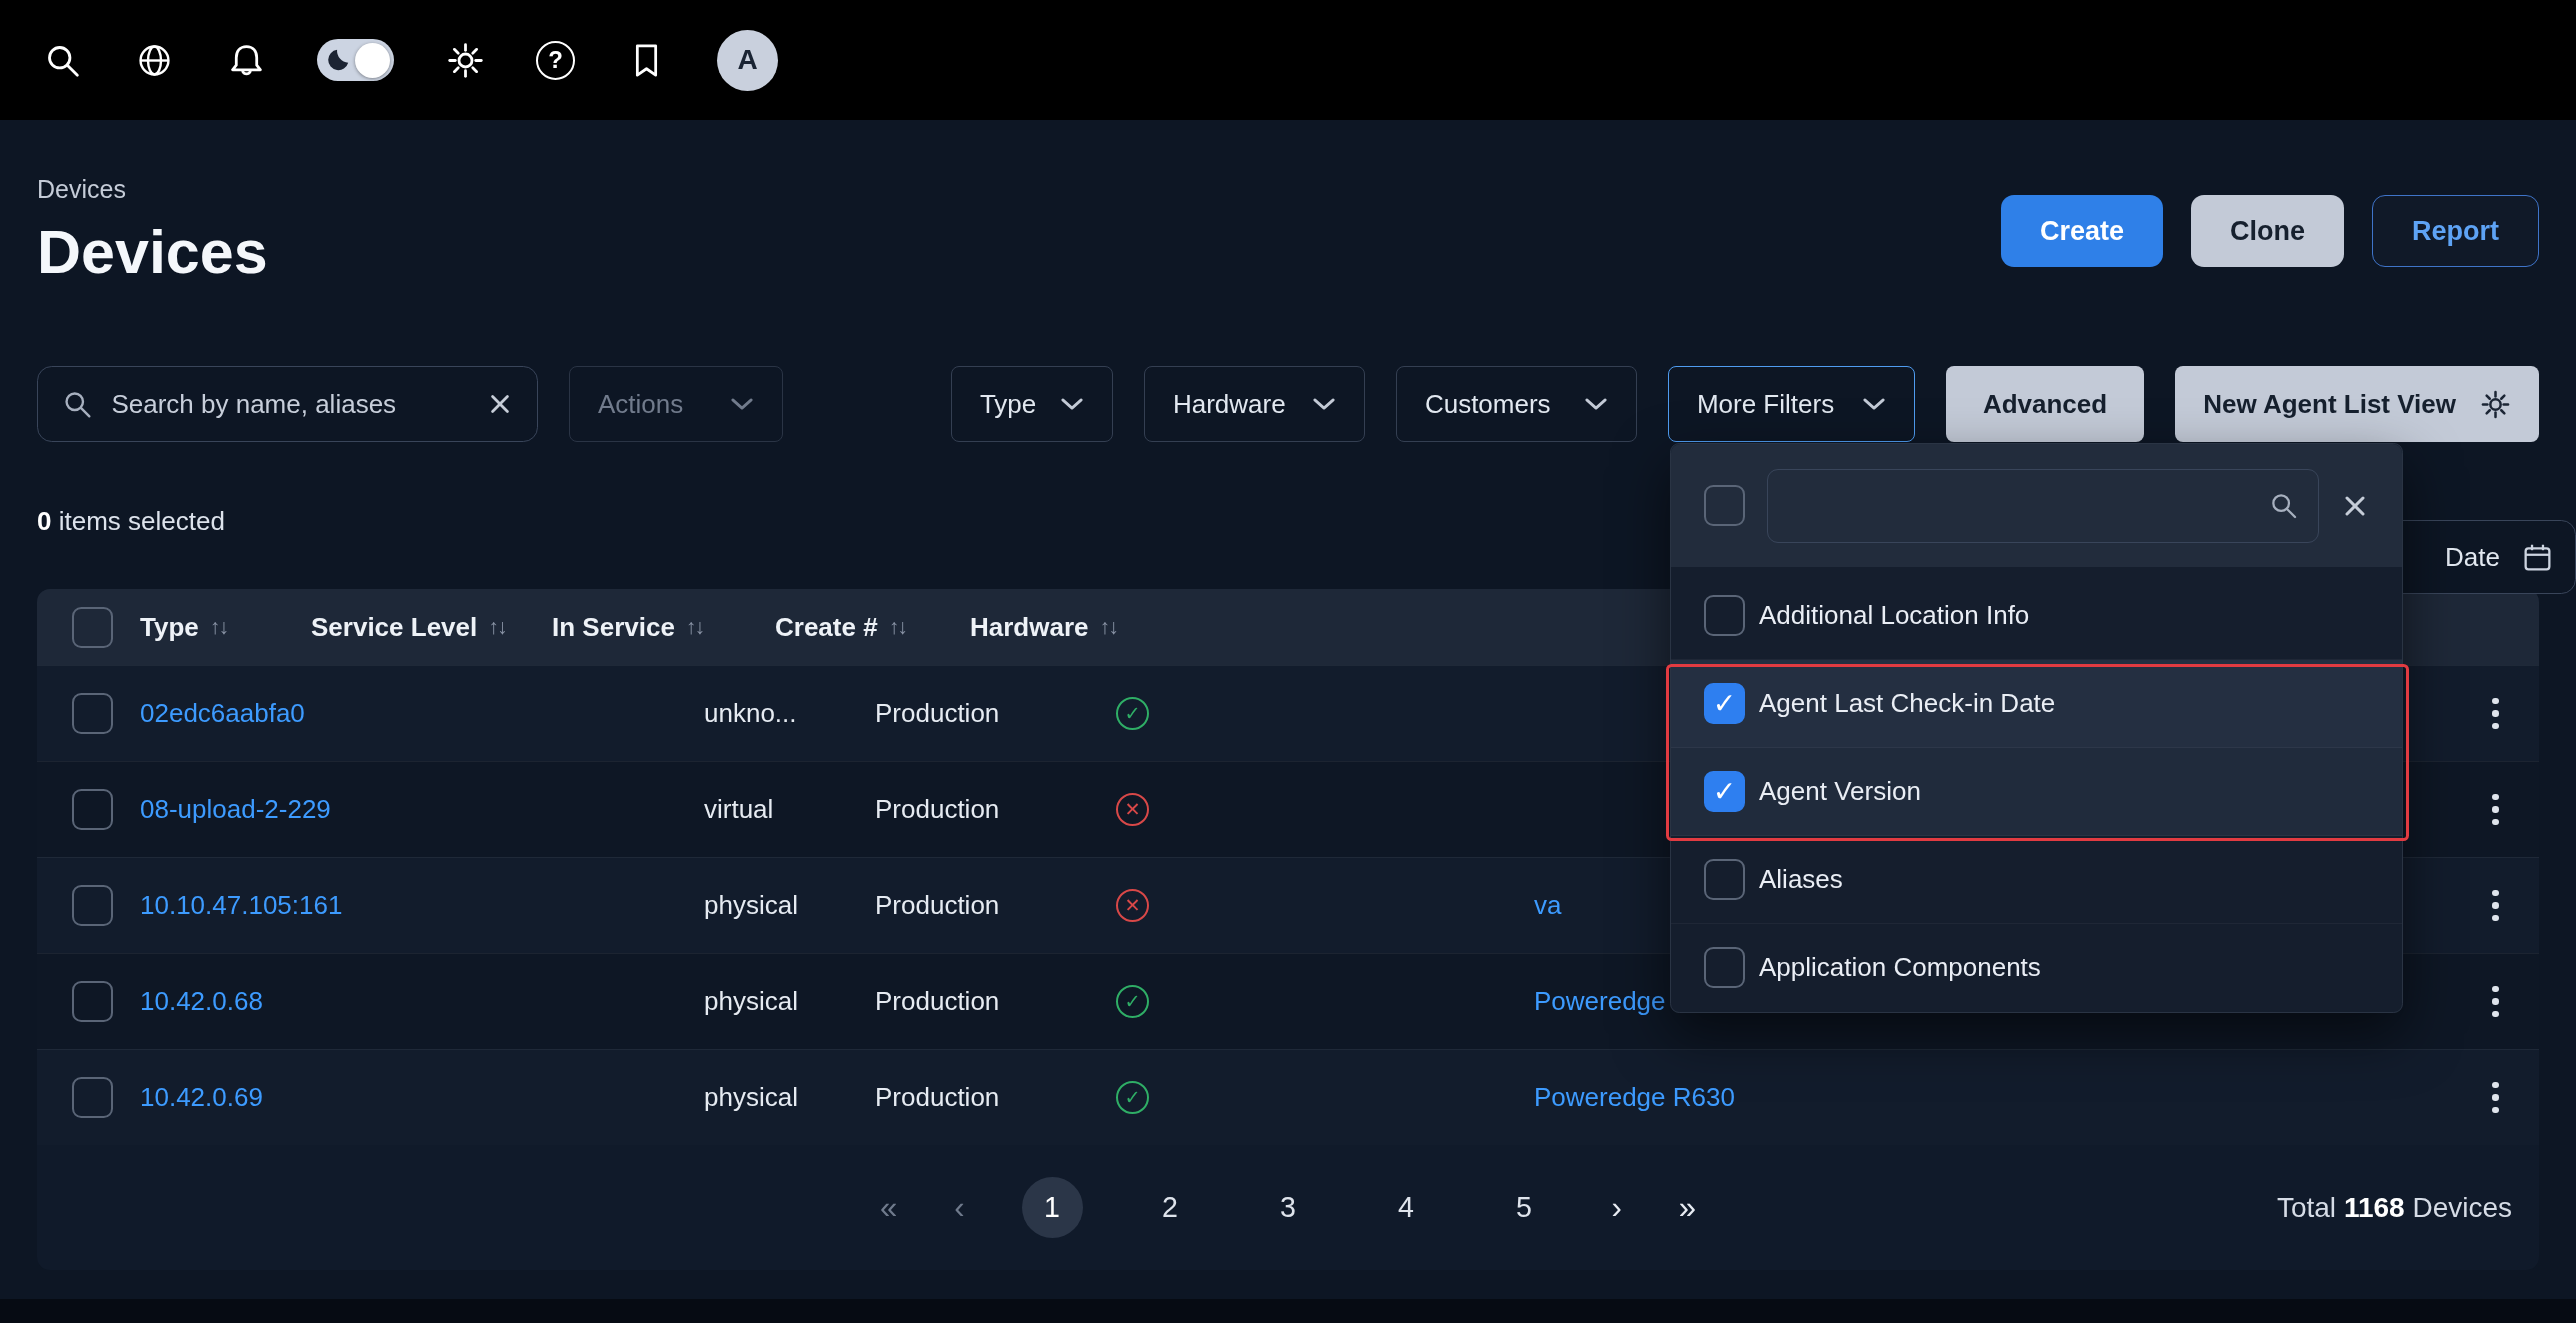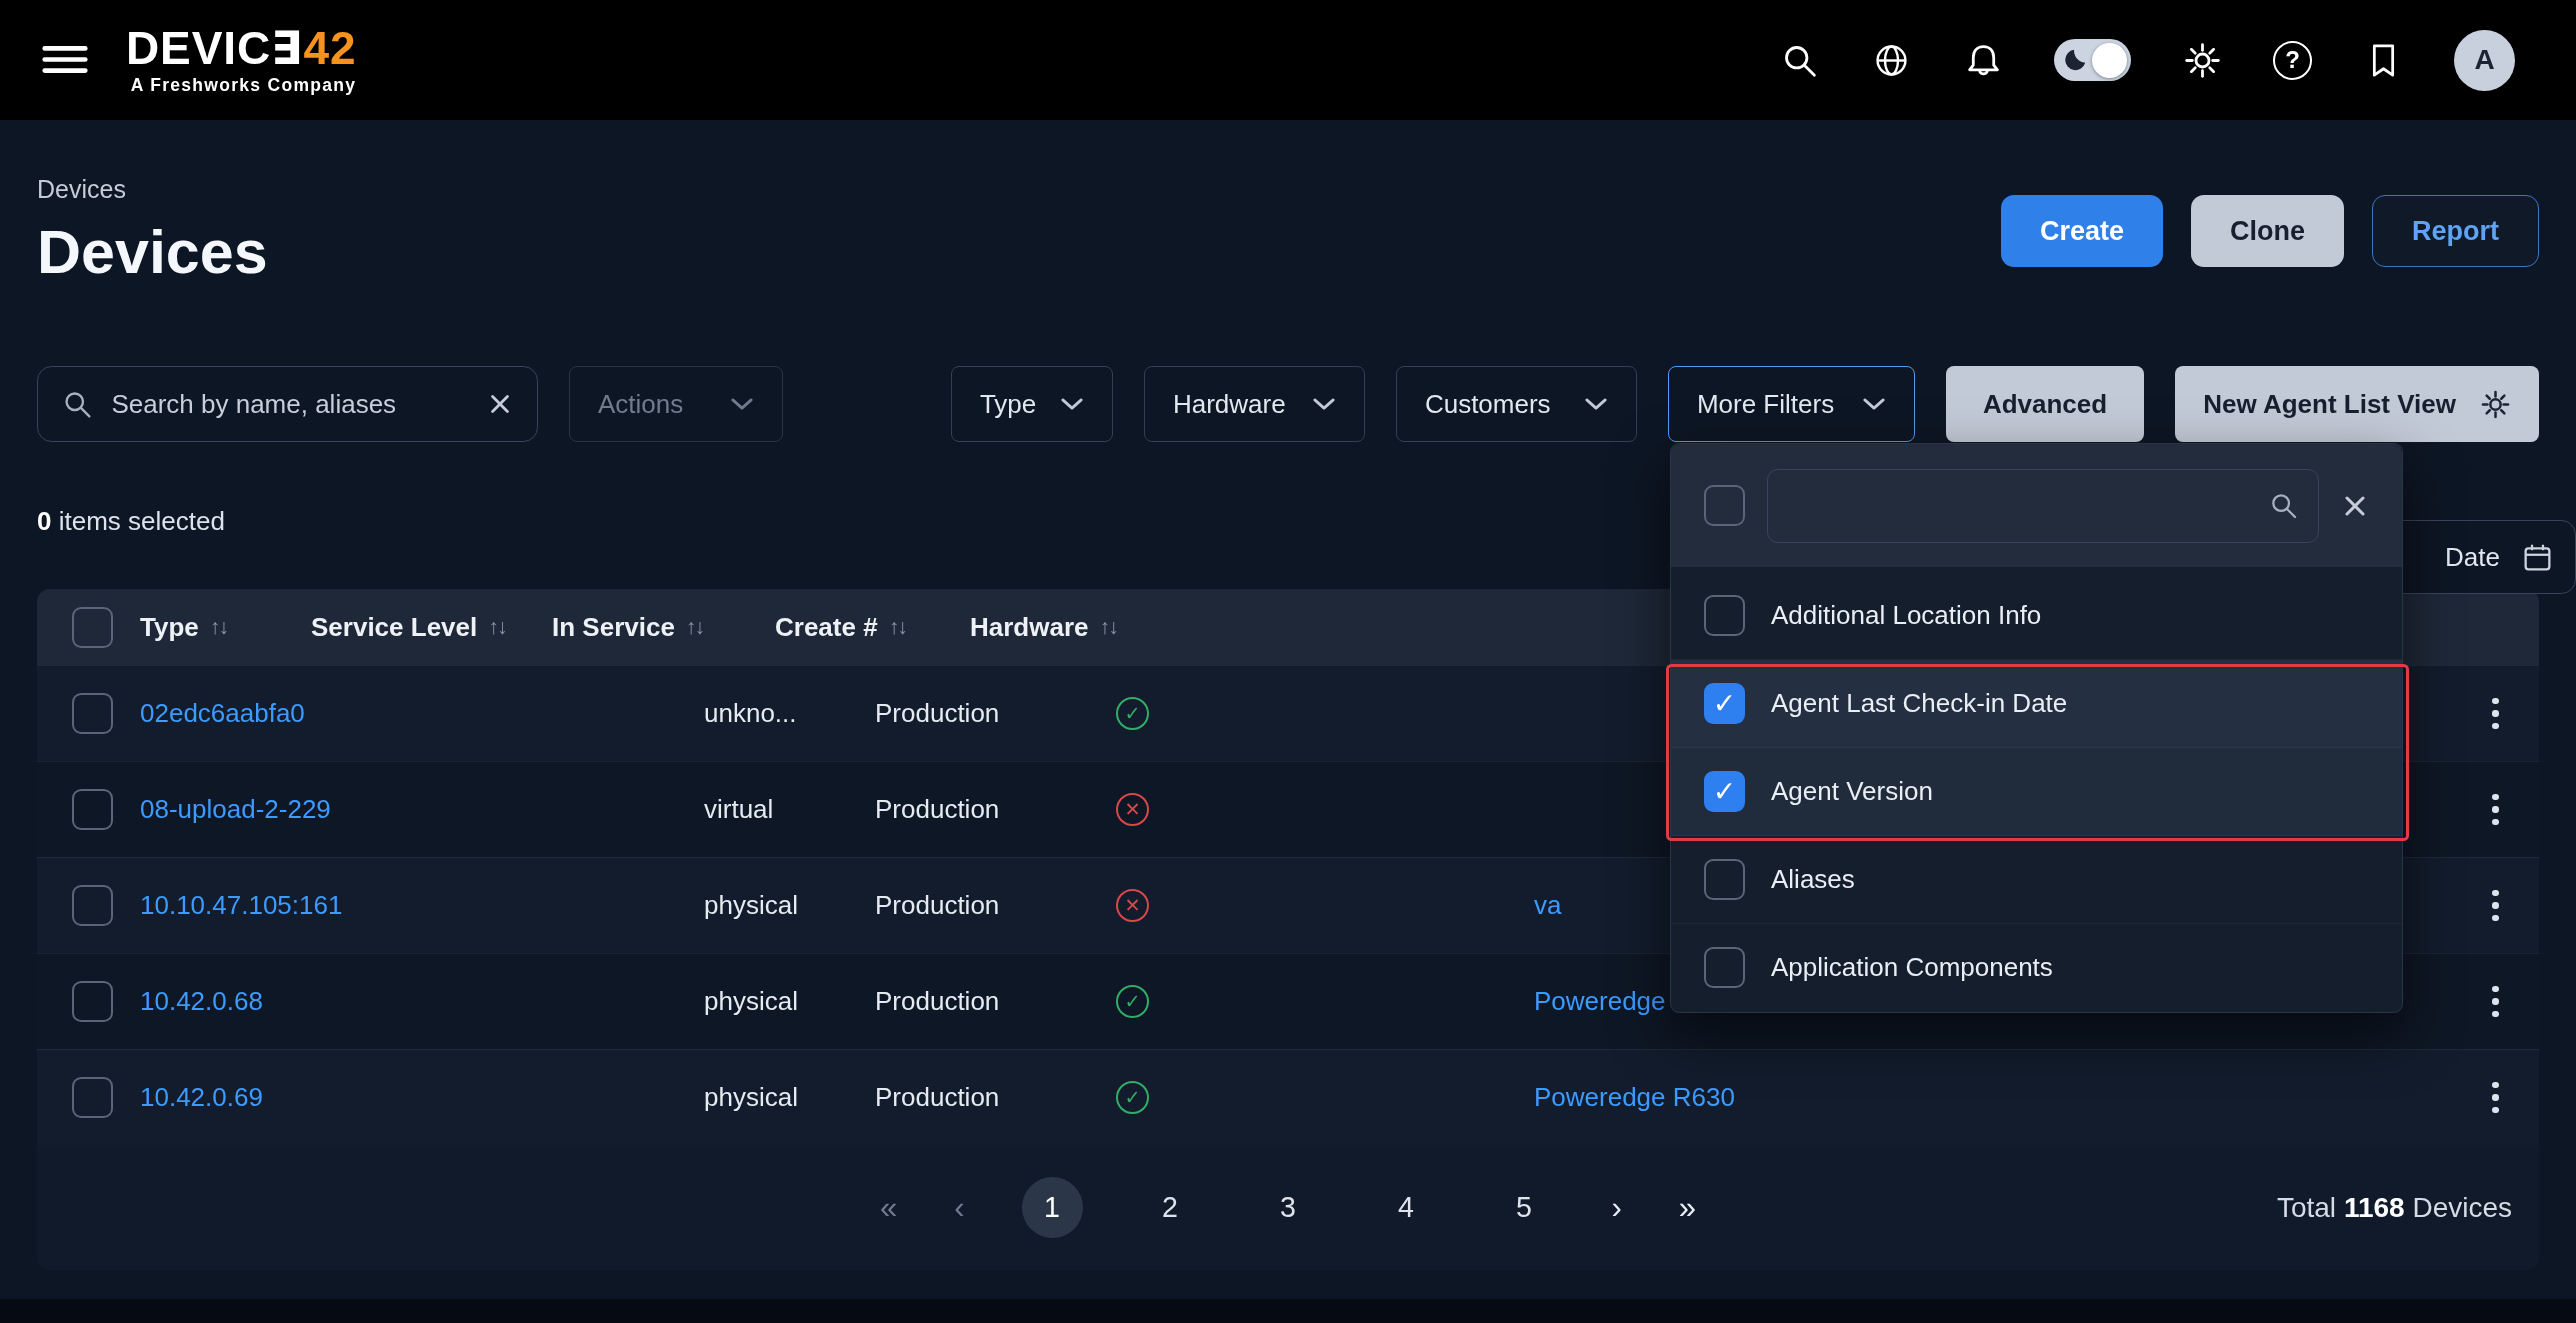--- a/index.html
+++ b/index.html
@@ -105,51 +105,32 @@
   .pg-total{position:absolute;right:27px;font-size:28px;color:#d6dce6}
   .pg-total b{color:#fff}
 
   
   .dd-panel{position:absolute;left:1670px;top:443px;width:733px;z-index:40;background:#151e2d;border:0.9px solid #2a3444;border-radius:9.2px;box-shadow:0 22px 55px rgba(0,0,0,.55)}
   .dd-head{height:123px;background:#222c3c;display:flex;align-items:center;gap:22px;padding:0 33px;border-radius:9.2px 9.2px 0 0}
   .dd-search{flex:1;height:74px;border:1.8px solid #39455a;border-radius:11px;display:flex;align-items:center;padding:0 20px;gap:14.7px;min-width:0}
   .dd-search input{flex:1;min-width:0;background:transparent;border:none;outline:none;font-size:26px;color:#e8edf4;font-family:inherit}
   .dd-close{cursor:pointer;display:flex;align-items:center}
   .dd-list{padding-top:4.6px}
-  .dd-item{height:88px;display:flex;align-items:center;gap:26px;padding:0 33px;font-size:26px;color:#eaeef5;cursor:pointer;border-bottom:0.9px solid rgba(255,255,255,.045)}
+  .dd-item{height:88px;display:flex;align-items:center;gap:14px;padding:0 33px;font-size:26px;color:#eaeef5;cursor:pointer;border-bottom:0.9px solid rgba(255,255,255,.045)}
   .dd-item:last-child{border-bottom:none;border-radius:0 0 9.2px 9.2px}
   .dd-item.hl{background:#242f41}
   .dd-item.hl2{background:#202b3c}
   .annotation{position:absolute;left:-4.6px;top:220px;width:743px;height:177px;border:3.7px solid #e23b41;border-radius:5.5px;pointer-events:none;z-index:5}
 
   .footer-strip{position:absolute;left:0;bottom:0;width:100%;height:24px;background:#060b13}
 </style>
 </head>
 <body>
 
 <nav class="topbar">
-  <div class="nav-left">
-    <span class="hamburger">
-      <svg width="48" height="37" viewBox="0 0 52 40">
-          <g stroke="#fff" stroke-width="5" stroke-linecap="round">
-            <line x1="4" y1="8" x2="48" y2="8"></line>
-            <line x1="4" y1="20" x2="48" y2="20"></line>
-            <line x1="4" y1="32" x2="48" y2="32"></line>
-          </g>
-        </svg>
-    </span>
-    <div class="logo">
-      <span class="logo-main">
-          <span>DEVIC</span>
-          <span>∃</span>
-          <span class="l42">42</span>
-        </span>
-      <span class="logo-tagline">A Freshworks Company</span>
-    </div>
-  </div>
   <div class="nav-right">
     <span class="nav-icon">
       <svg width="39" height="39" viewBox="0 0 42 42" fill="none" stroke="#fff" stroke-width="3">
           <circle cx="18" cy="18" r="11"></circle>
           <line x1="27" y1="27" x2="37" y2="37" stroke-linecap="round"></line>
         </svg>
     </span>
     <span class="nav-icon">
       <svg width="39" height="39" viewBox="0 0 42 42" fill="none" stroke="#fff" stroke-width="2.6">
           <circle cx="21" cy="21" r="15"></circle>

